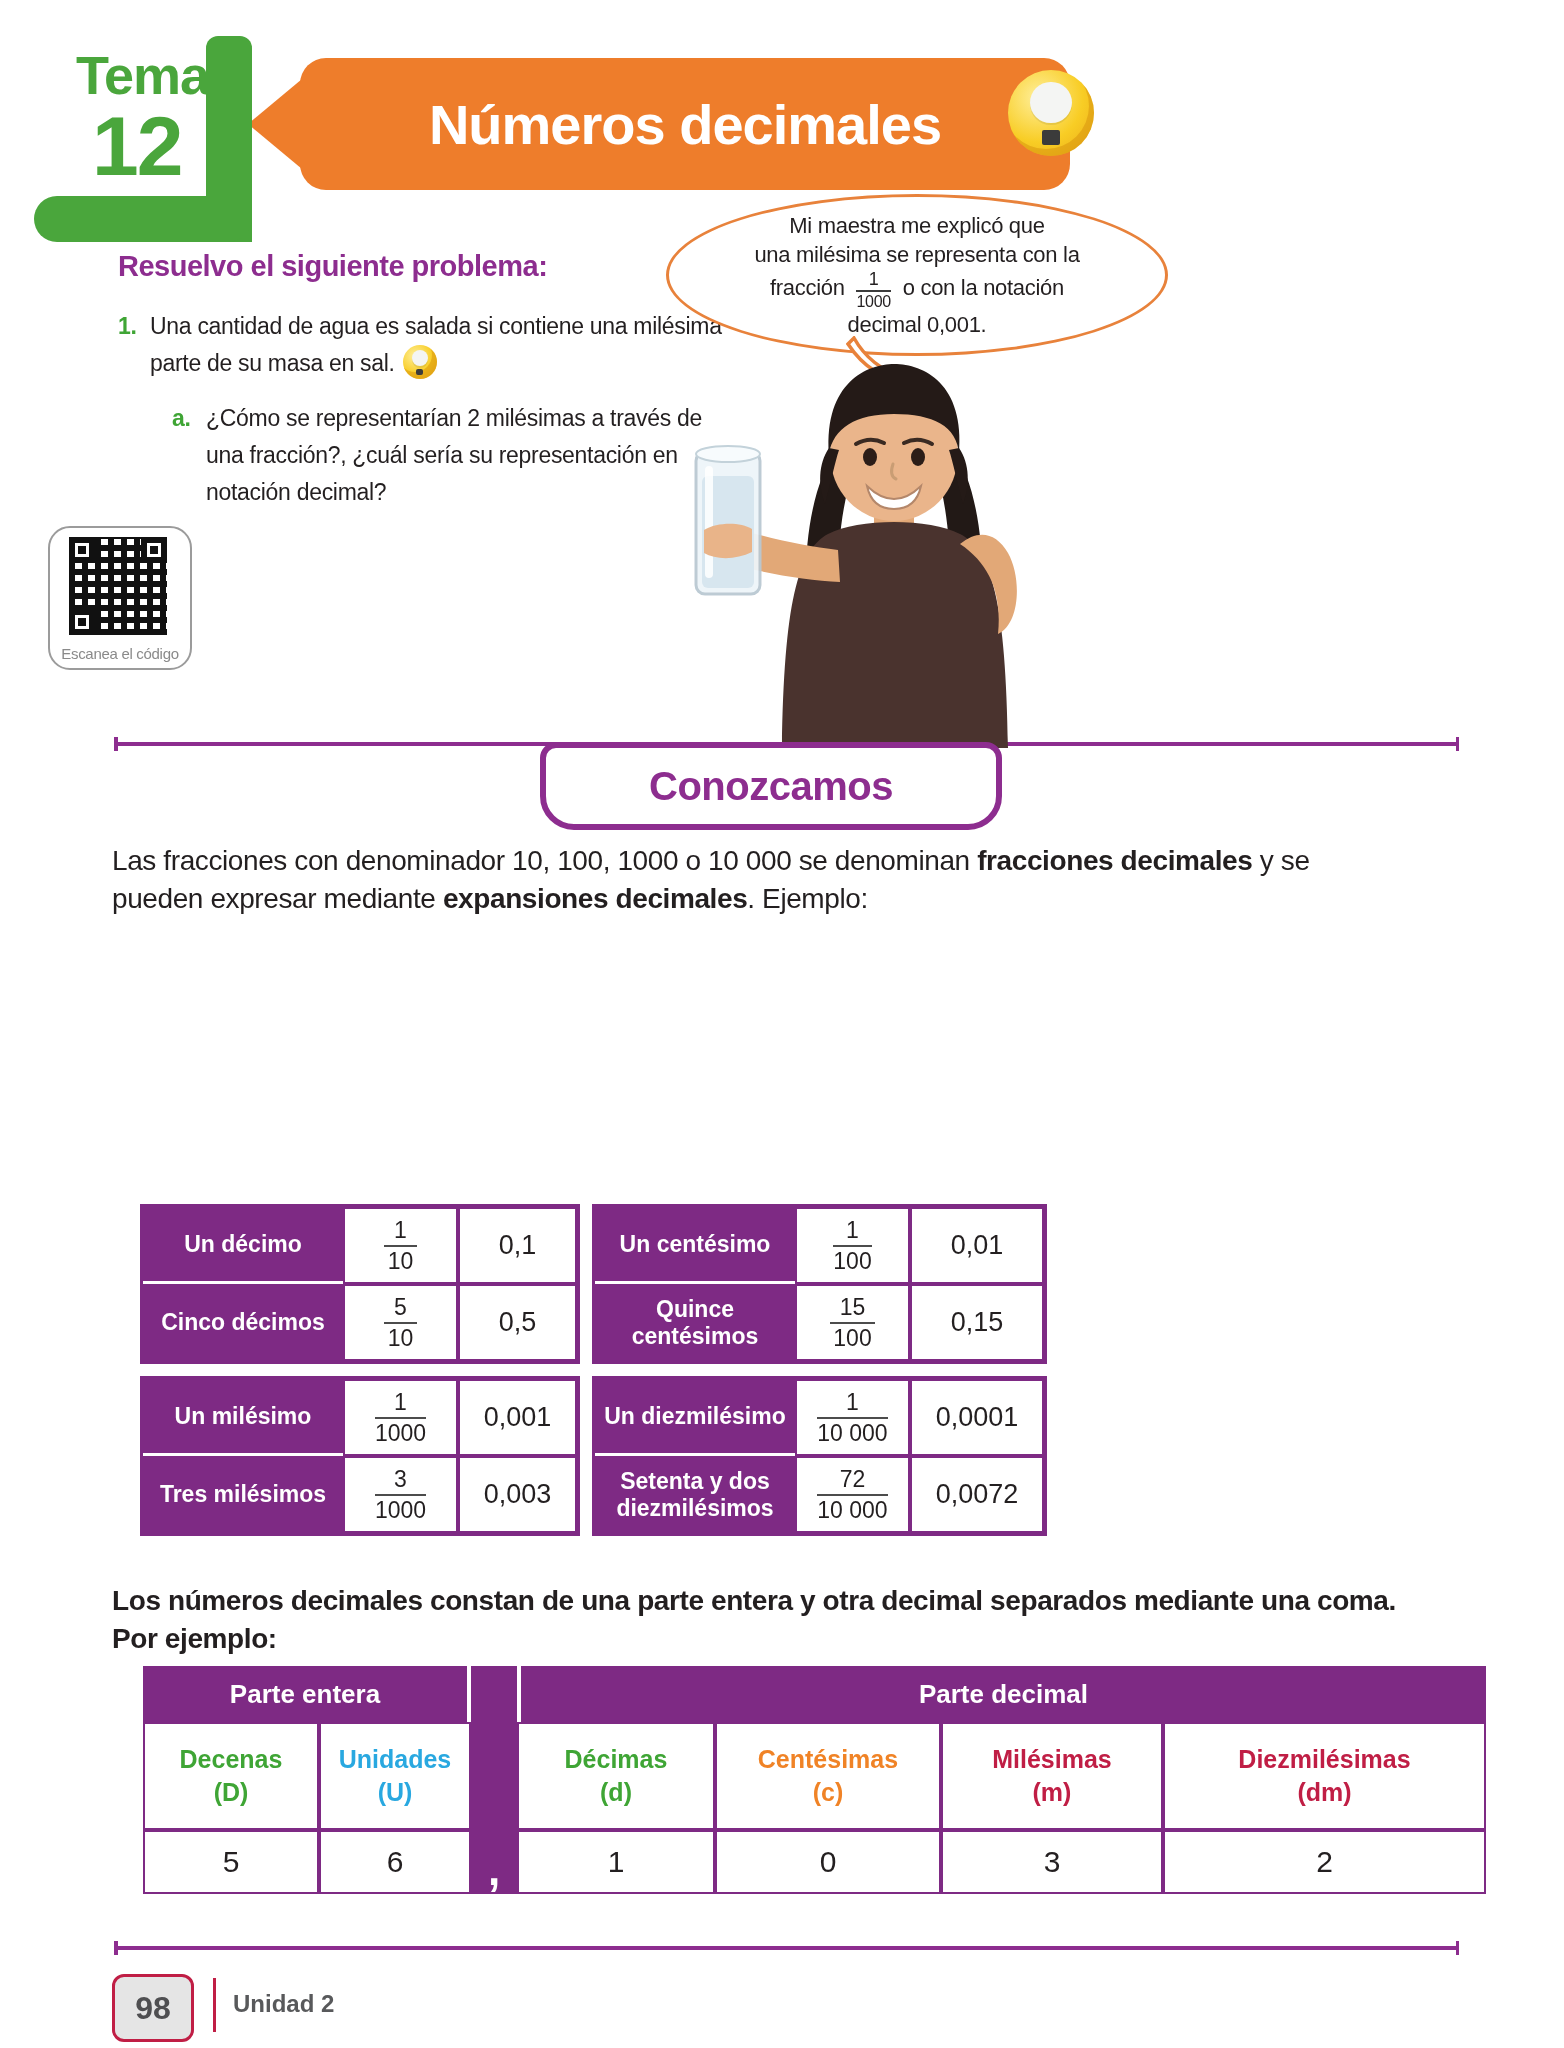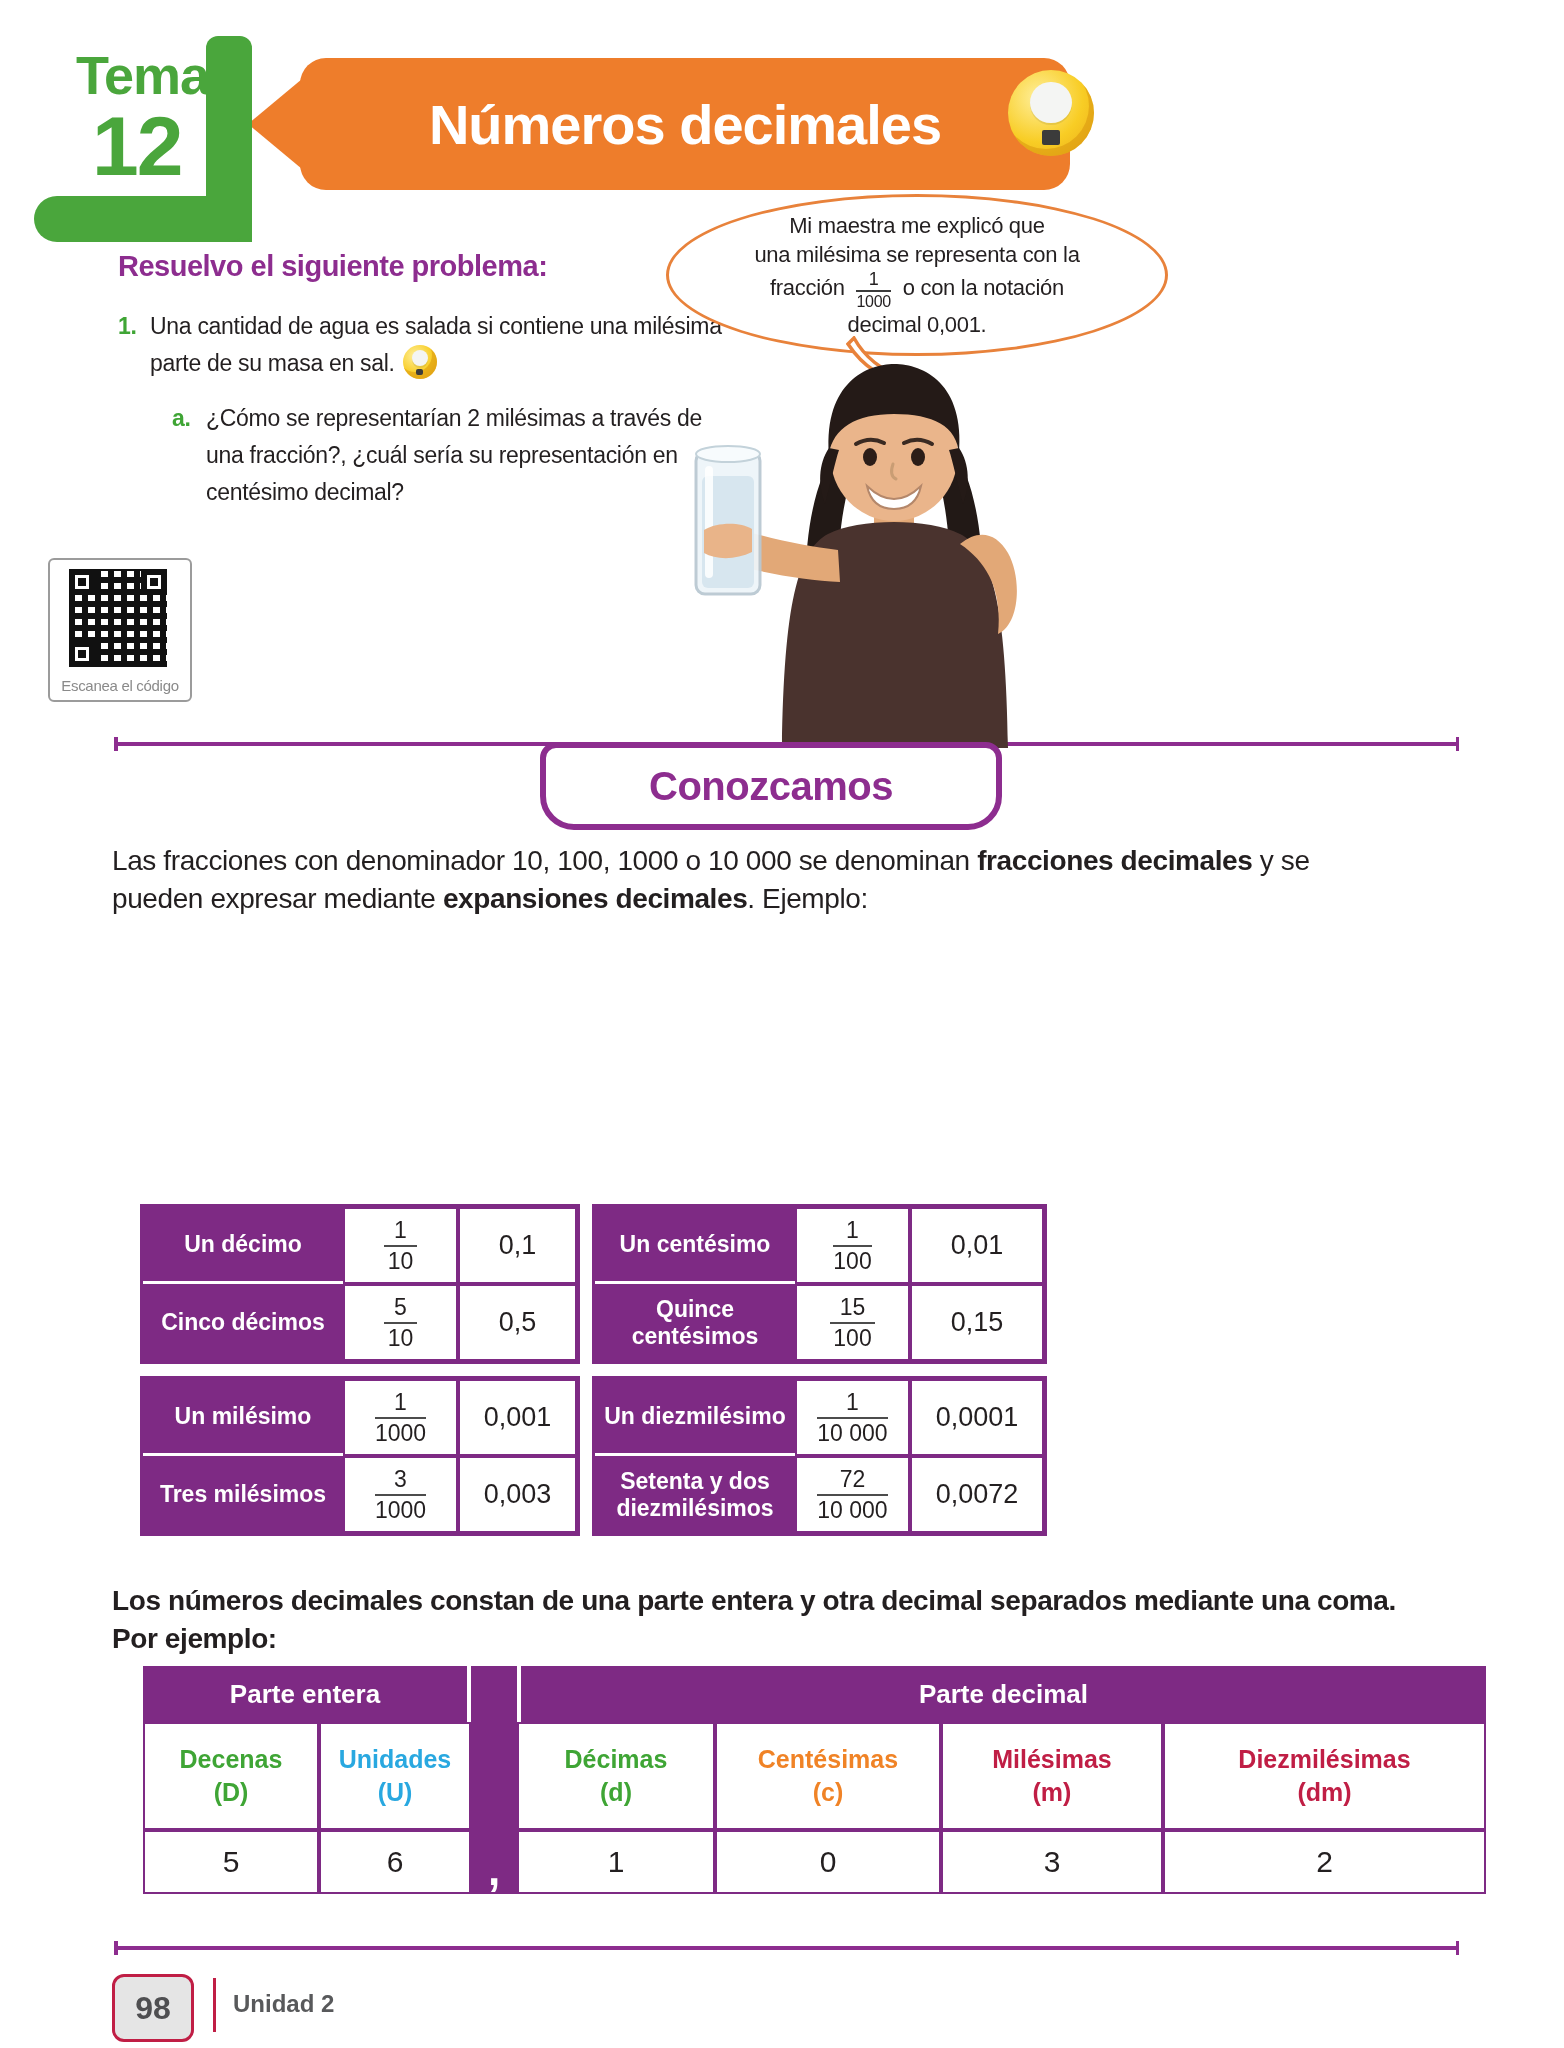--- a/index.html
+++ b/index.html
@@ -41,22 +41,22 @@
   
   .prob-heading{position:absolute;left:118px;top:250px;font-size:29px;font-weight:bold;color:#8d2d8f;letter-spacing:-0.5px;}
   .item1{position:absolute;left:118px;top:308px;font-size:23px;line-height:37px;letter-spacing:-0.3px;}
   .item1 .num{position:absolute;left:0;top:0;color:#3fa535;font-weight:bold;}
   .item1 .lines{margin-left:32px;}
   .itemA{position:absolute;left:172px;top:400px;font-size:23px;line-height:37px;letter-spacing:-0.3px;}
   .itemA .num{position:absolute;left:0;top:0;color:#3fa535;font-weight:bold;}
   .itemA .lines{margin-left:34px;}
 
   
-  .qr-box{position:absolute;left:48px;top:558px;width:140px;height:140px;background:#fff;
-    border:2.5px solid #9b9b9b;border-radius:6px;z-index:2;}
+  .qr-box{position:absolute;left:48px;top:526px;width:140px;height:140px;background:#fff;
+    border:2.5px solid #9b9b9b;border-radius:22px;z-index:2;}
   .qr{position:absolute;left:19px;top:9px;width:98px;height:98px;
     background-image:
       repeating-linear-gradient(0deg,#111 0 6px,transparent 6px 12px),
       repeating-linear-gradient(90deg,#111 0 6px,#fff 6px 13px);
     background-size:100% 100%;}
   .qr .finder{position:absolute;width:26px;height:26px;background:#fff;border:6px solid #111;box-sizing:border-box;}
   .qr .finder::after{content:"";position:absolute;left:3px;top:3px;width:8px;height:8px;background:#111;}
   .qr .f1{left:0;top:0;} .qr .f2{right:0;top:0;} .qr .f3{left:0;bottom:0;}
   .qr-label{position:absolute;left:0;bottom:6px;width:100%;text-align:center;
     font-size:15px;color:#8a8a8a;letter-spacing:-0.3px;}
@@ -163,21 +163,21 @@
         <span>parte de su masa en sal.</span><span class="bulb bulb-sm"></span>
       </div>
     </div>
   </div>
 
   <div class="itemA">
     <span class="num">a.</span>
     <div class="lines">
       <div>¿Cómo se representarían 2 milésimas a través de</div>
       <div>una fracción?, ¿cuál sería su representación en</div>
-      <div>centésimo decimal?</div>
+      <div>notación decimal?</div>
     </div>
   </div>
 
   <div class="qr-box">
     <div class="qr">
       <span class="finder f1"></span>
       <span class="finder f2"></span>
       <span class="finder f3"></span>
     </div>
     <div class="qr-label">Escanea el código</div>

